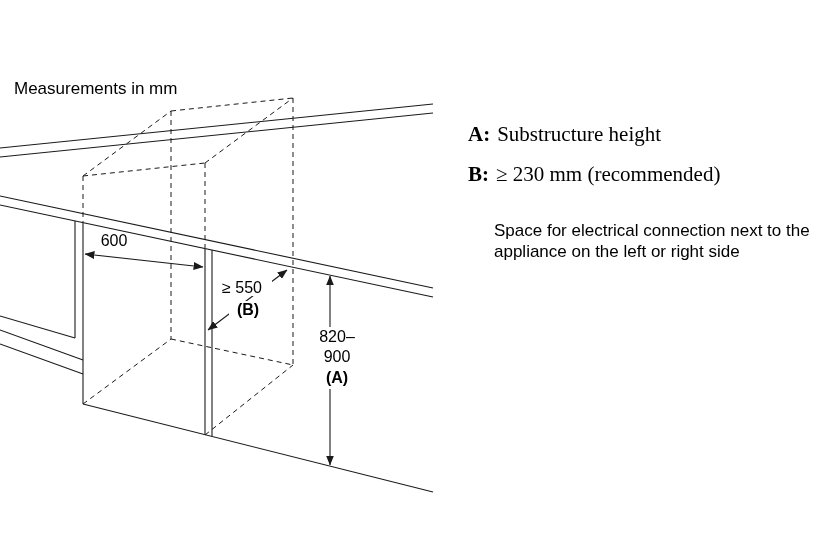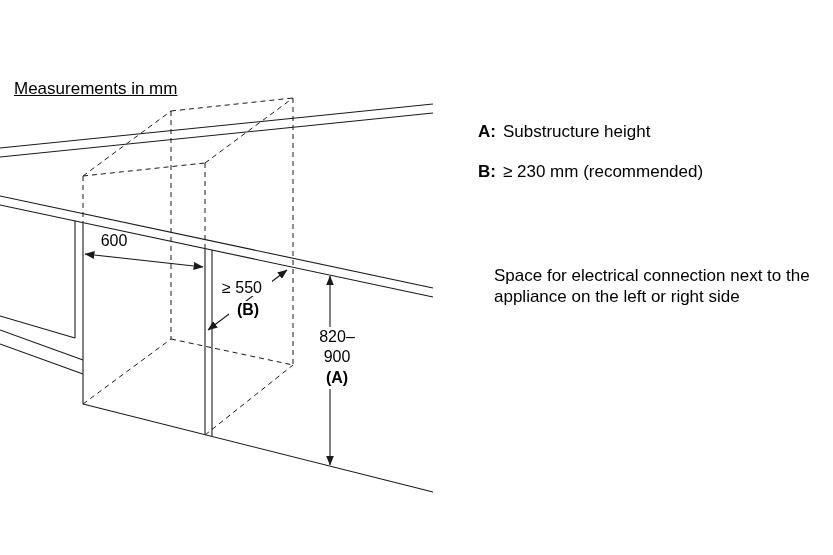--- a/index.html
+++ b/index.html
@@ -1,24 +1,24 @@
 <!DOCTYPE html>
 <html><head>
 <meta charset="utf-8">
 <style>
   html,body{margin:0;padding:0;background:#ffffff;}
   .canvas{
     position:relative;width:833px;height:555px;background:#ffffff;overflow:hidden;
     font-family:"Liberation Sans",sans-serif;color:#000;
   }
-  .title{position:absolute;left:14px;top:79px;font-size:17px;text-decoration:underline;}
-  .legend{position:absolute;left:478px;top:122px;font-size:17px;}
+  .title{position:absolute;left:14px;top:79px;font-size:17px;}
+  .legend{position:absolute;left:468px;top:122px;font-size:21px;font-family:Liberation Serif, serif;}
   .legend-row{height:20px;margin-bottom:20px;white-space:nowrap;}
   .key{font-weight:bold;margin-right:7px;}
-  .note{position:absolute;left:494px;top:220px;width:332px;font-size:17px;line-height:21px;margin-top:45px;}
+  .note{position:absolute;left:494px;top:220px;width:332px;font-size:17px;line-height:21px;}
   svg{position:absolute;left:0;top:0;}
   svg text{font-family:"Liberation Sans",sans-serif;font-size:16px;fill:#000;}
   .solid{stroke:#1a1a1a;stroke-width:1.1;fill:none;}
   .dashed{stroke:#1a1a1a;stroke-width:1;fill:none;stroke-dasharray:5 4;}
   .dim{stroke:#1a1a1a;stroke-width:1.1;fill:none;}
   .mask{fill:#ffffff;stroke:none;}
   .bold{font-weight:bold;}
 </style>
 </head>
 <body>

